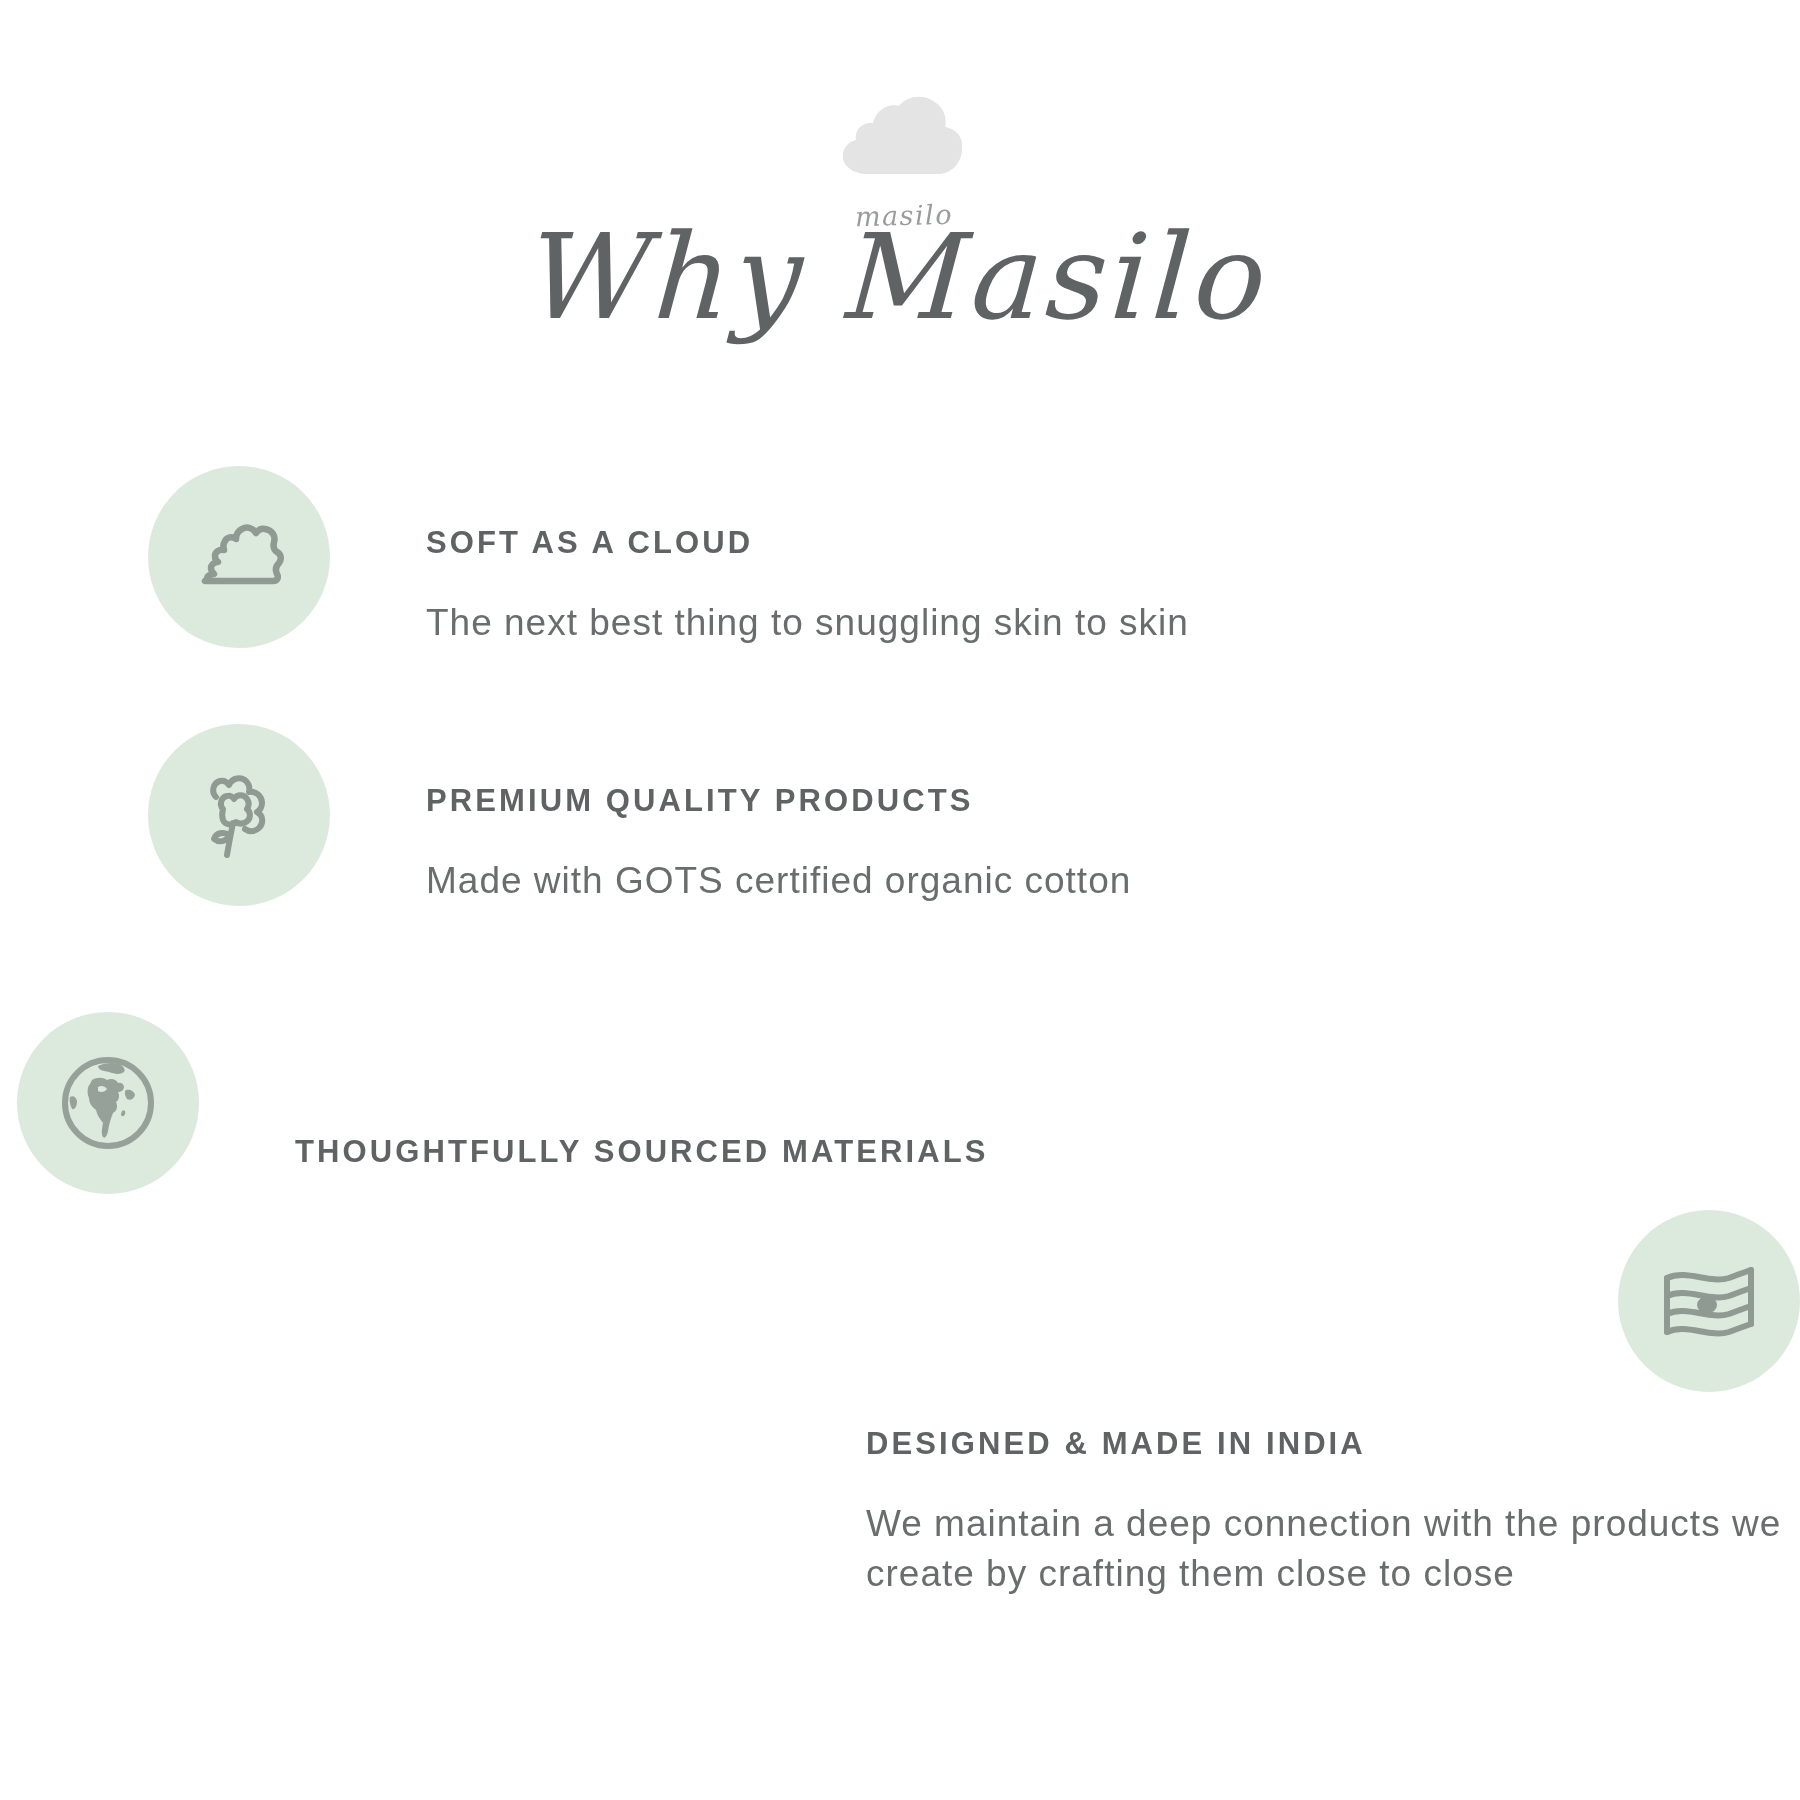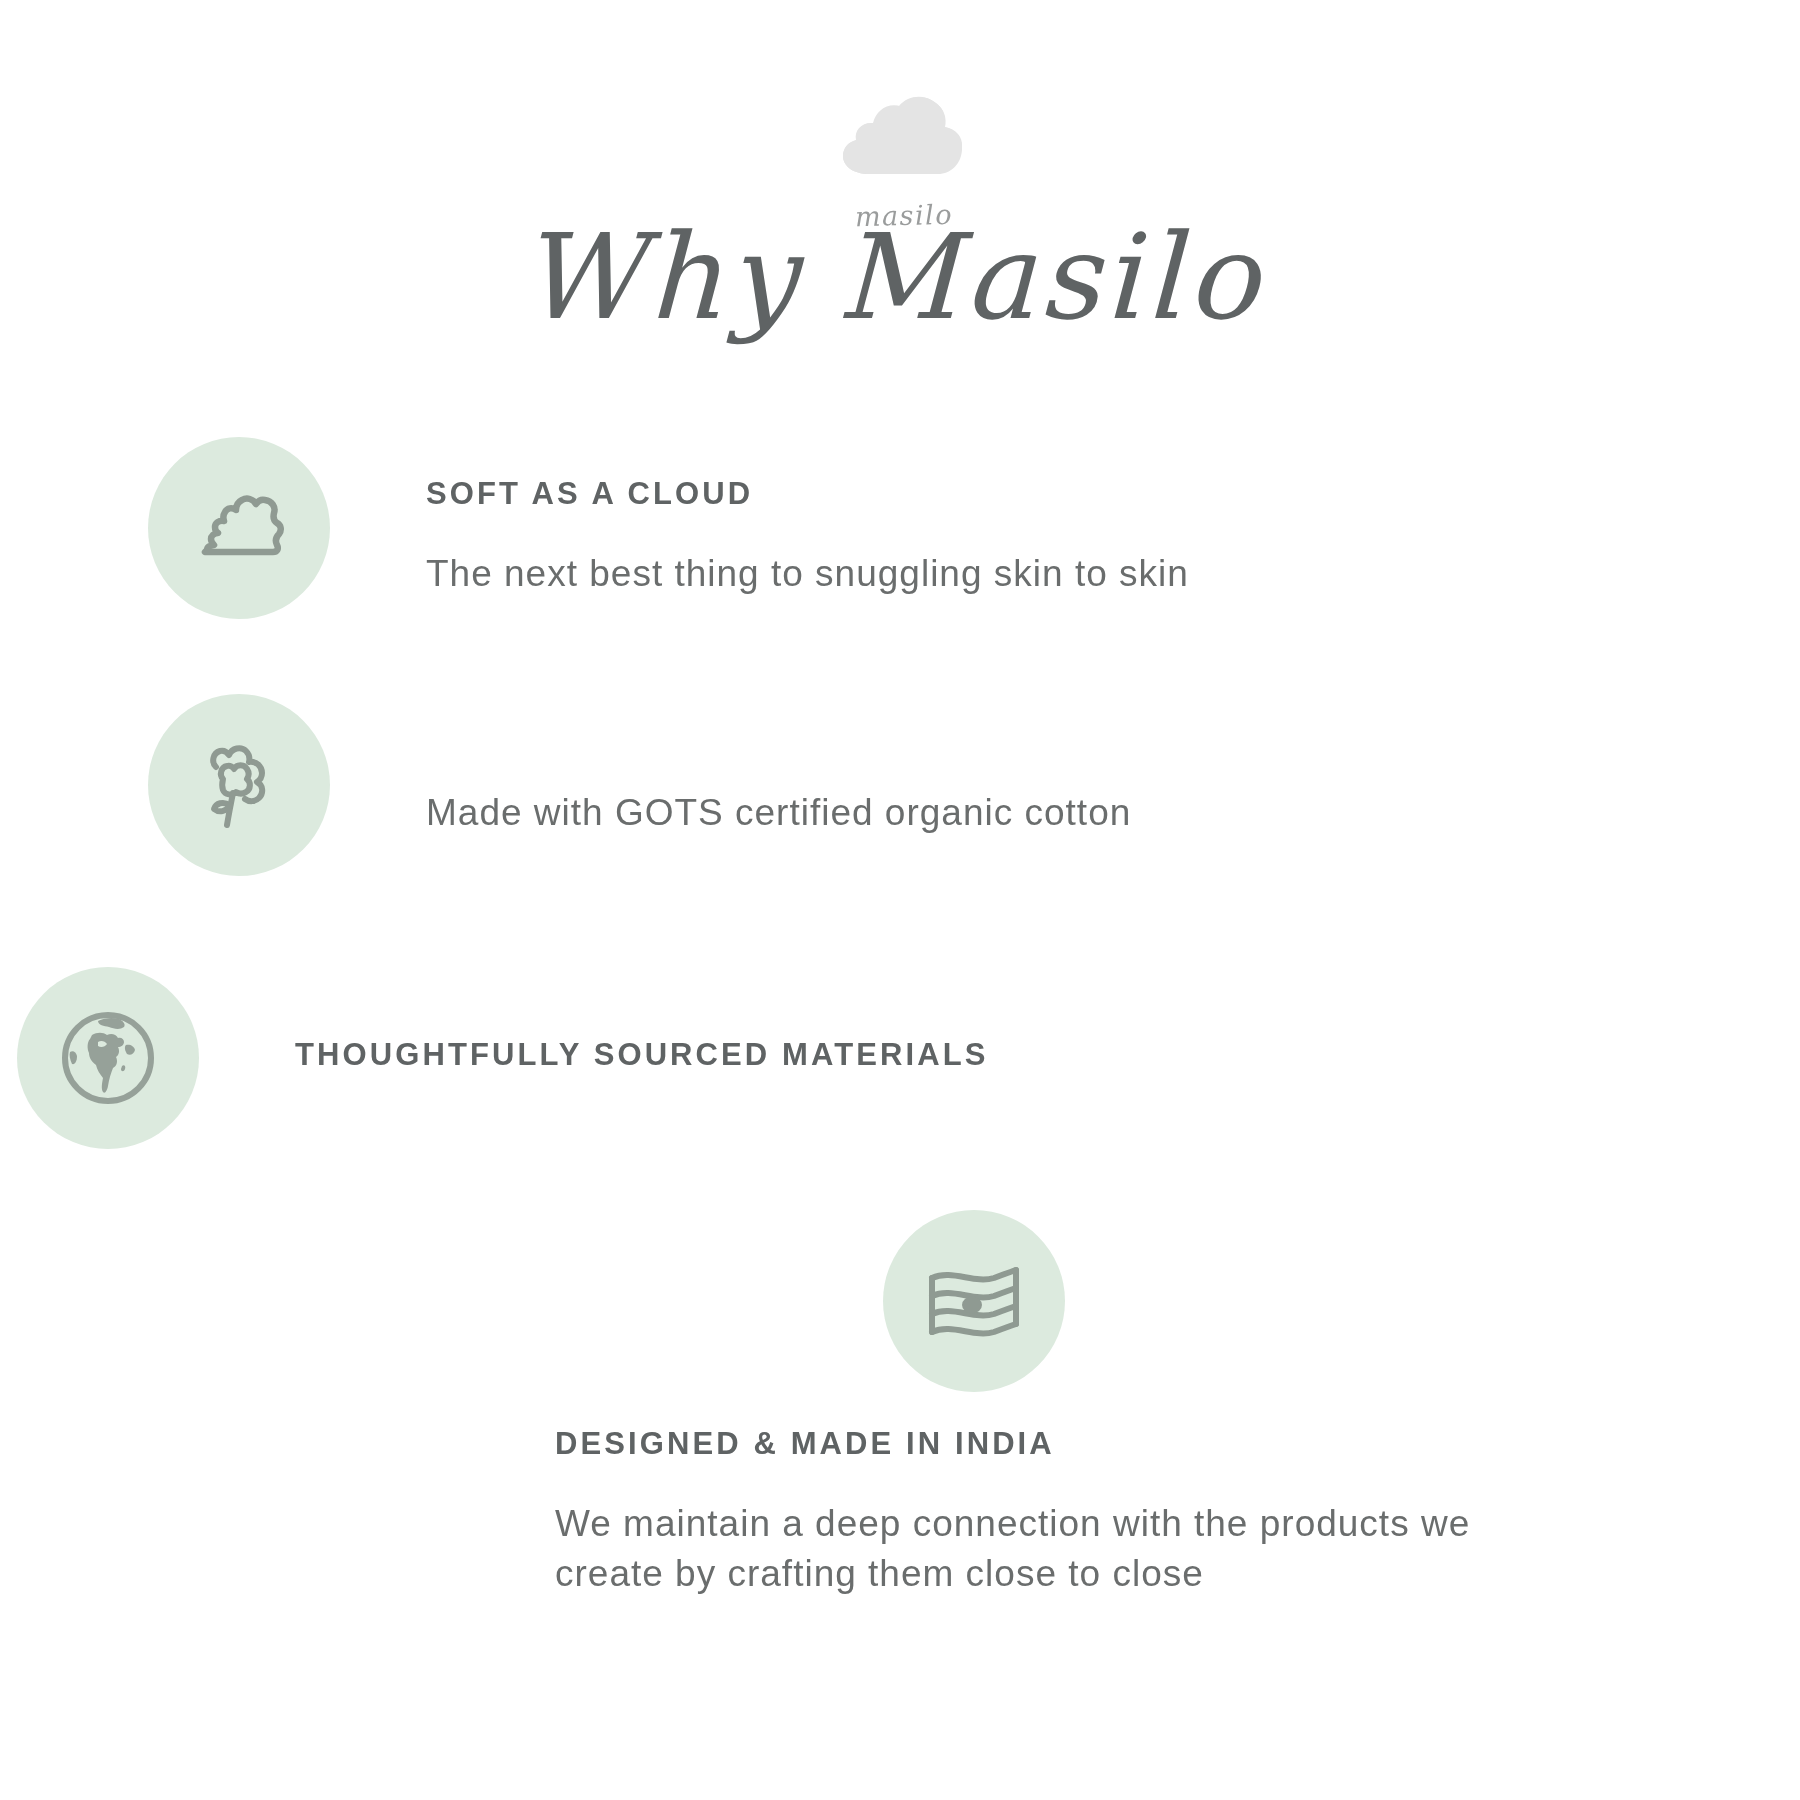--- a/index.html
+++ b/index.html
@@ -46,21 +46,21 @@
     transform:skewX(-4deg);
   }
 
   
   #feature-list{
     position:absolute;
     left:0; top:392px; right:0;
   }
   .feature-row{
     display:flex;
-    align-items:center;
+    align-items:flex-end;
     padding-left:148px;
     min-height:256px;
   }
   .feature-icon-wrap{
     flex:0 0 182px;
     width:182px; height:182px;
     border-radius:50%;
     background:#dceade;
     display:flex; align-items:center; justify-content:center;
     margin-top:16px;
@@ -163,20 +163,21 @@
                      C43,63 36,62 34,57 C33,54 33,50 34,46 Z"></path>
 
             <path d="M44,60 C42,70 40,80 38,92"></path>
 
             <path d="M41,72 C34,68 27,70 25,76 C30,80 37,79 41,72 Z"></path>
           </g>
         </svg>
       </span>
     </div>
     <div class="feature-text">
+      <div class="feature-heading">PREMIUM QUALITY PRODUCTS</div>
       <div class="feature-body">Made with GOTS certified organic cotton</div>
     </div>
   </div>
 
   <div class="feature-row r3">
     <div class="feature-icon-wrap">
       <span>
         <svg width="108" height="108" viewBox="0 0 108 108" aria-hidden="true">
           <circle cx="54" cy="54" r="43" fill="none" stroke="#96a199" stroke-width="6"></circle>
           <g fill="#96a199">

